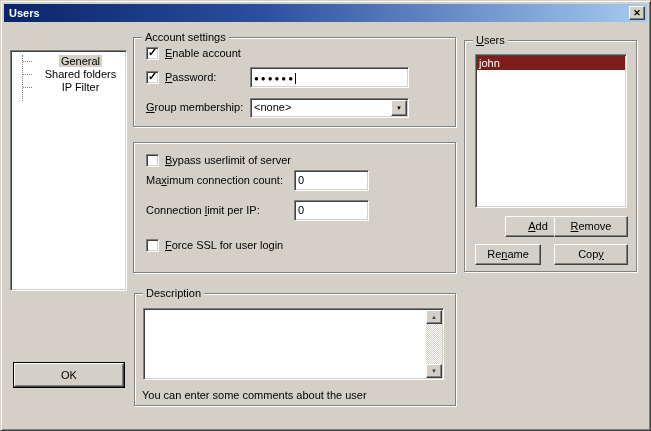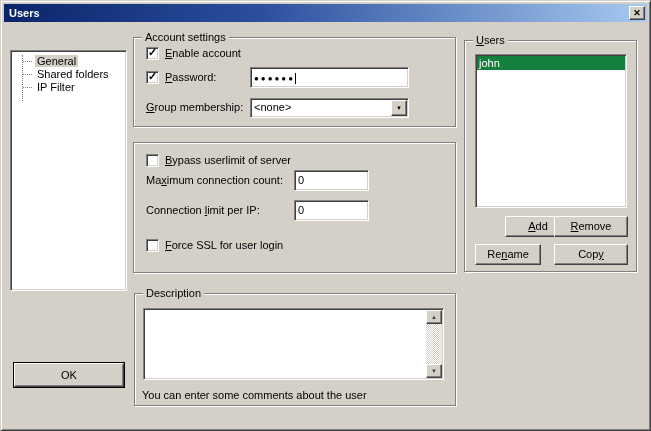--- a/index.html
+++ b/index.html
@@ -51,30 +51,30 @@
   .pwd-dots { font-size:8px; letter-spacing:2px; vertical-align:middle; }
   .caret { display:inline-block; width:1px; height:11px; background:#000; vertical-align:middle; }
 
   .combo { position:absolute; }
   .combo .combo-text { position:absolute; left:3px; top:2px; line-height:13px; }
   .combo .combo-btn {
     position:absolute; right:1px; top:1px; bottom:1px; width:16px;
     font-size:6px; text-align:center; line-height:15px; color:#000;
   }
 
-  .tree { position:absolute; }
+  .tree { position:absolute;text-align:center; }
   .tree .vline { position:absolute; left:11px; top:4px; width:1px; height:46px; border-left:1px dotted #808080; }
   .tree-item { position:relative; height:13px; line-height:13px; padding-left:24px; margin-top:0; }
   .tree-item .conn { position:absolute; left:12px; top:6px; width:9px; border-top:1px dotted #808080; }
   .tree-item .t-label { padding:0 2px; }
   .tree-item.selected .t-label { background:#d4d0c8; }
 
   .listbox { position:absolute; overflow:hidden; }
   .list-item { height:14px; line-height:14px; padding-left:2px; }
-  .list-item.selected { background:#15803d; color:#fff; }
+  .list-item.selected { background:#7f1d1d; color:#fff; }
 
   .btn {
     position:absolute; text-align:center; color:#000; cursor:default;
     line-height:18px;
   }
   .btn.default { box-shadow: inset -1px -1px 0 #808080, 0 0 0 1px #000000; }
 
   .textarea { position:absolute; }
   .scrollbar {
     position:absolute; right:1px; top:1px; bottom:1px; width:16px;

